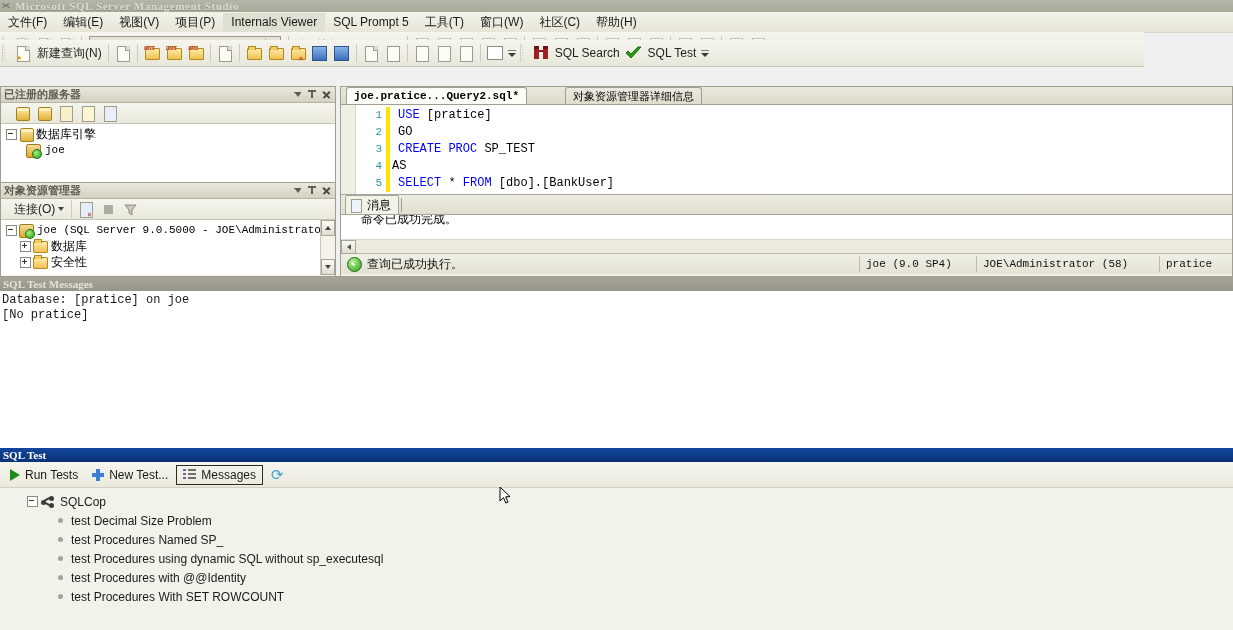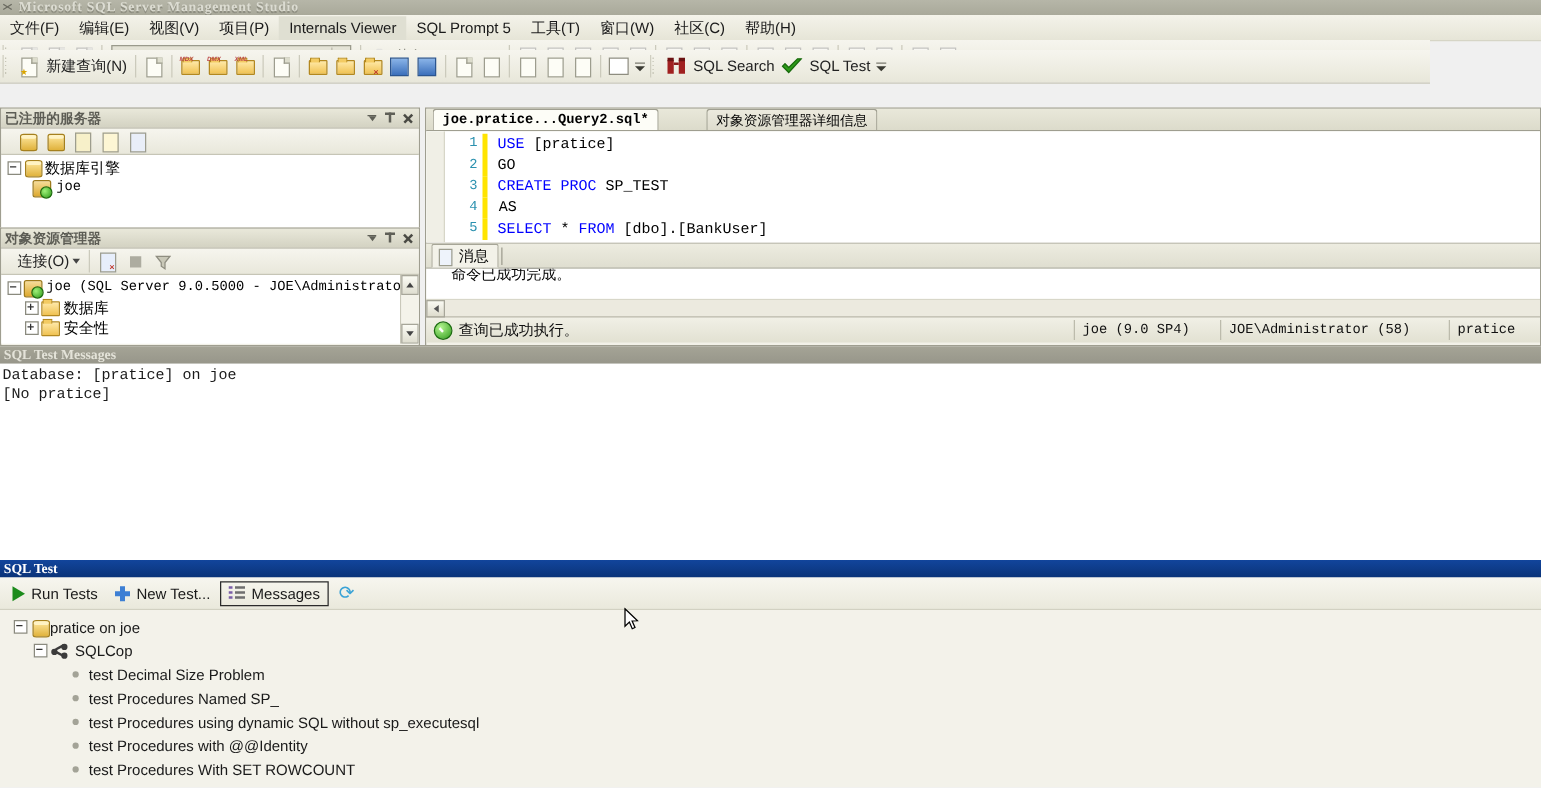--- a/index.html
+++ b/index.html
@@ -643,21 +643,21 @@
           <span style="padding-left:8px;"><span class="txt">GO</span></span>
         </div>
         <div class="cl">
           <span class="ln">3</span>
           <span class="changebar"></span>
           <span style="padding-left:8px;"><span class="kw">CREATE PROC</span><span class="txt"> SP_TEST</span></span>
         </div>
         <div class="cl">
           <span class="ln">4</span>
           <span class="changebar"></span>
-          <span style="padding-left:9px;"><span class="txt">AS</span></span>
+          <span style="padding-left:2px;"><span class="txt">AS</span></span>
         </div>
         <div class="cl">
           <span class="ln">5</span>
           <span class="changebar"></span>
           <span style="padding-left:8px;"><span class="kw">SELECT</span><span class="txt"> * </span><span class="kw">FROM</span><span class="txt"> [dbo].[BankUser]</span></span>
         </div>
       </div>
     </div>
 
     <div style="border-top:1px solid #a6a597;">
@@ -727,29 +727,20 @@
             <b style="top:8px"></b>
         </span>
         <span>Messages</span>
       </div>
       <div class="stb-item">
         <span class="refresh-i">⟳</span>
       </div>
     </div>
 
     <div class="testtree">
-      <div class="ttrow" style="padding-left:4px;">
-        <div class="exp">
-            <span class="bx"></span>
-          </div>
-        <span class="ico" style="width:17px;">
-            <i class="cyl" style="left:3px;"></i>
-          </span>
-        <span>pratice on joe</span>
-      </div>
       <div class="ttrow" style="padding-left:20px;">
         <div class="exp">
             <span class="bx"></span>
           </div>
         <span class="share-i" style="margin:0 6px 0 2px;">
             <span class="s1"></span>
             <span class="s2"></span>
             <span class="s3"></span>
           </span>
         <span>SQLCop</span>

